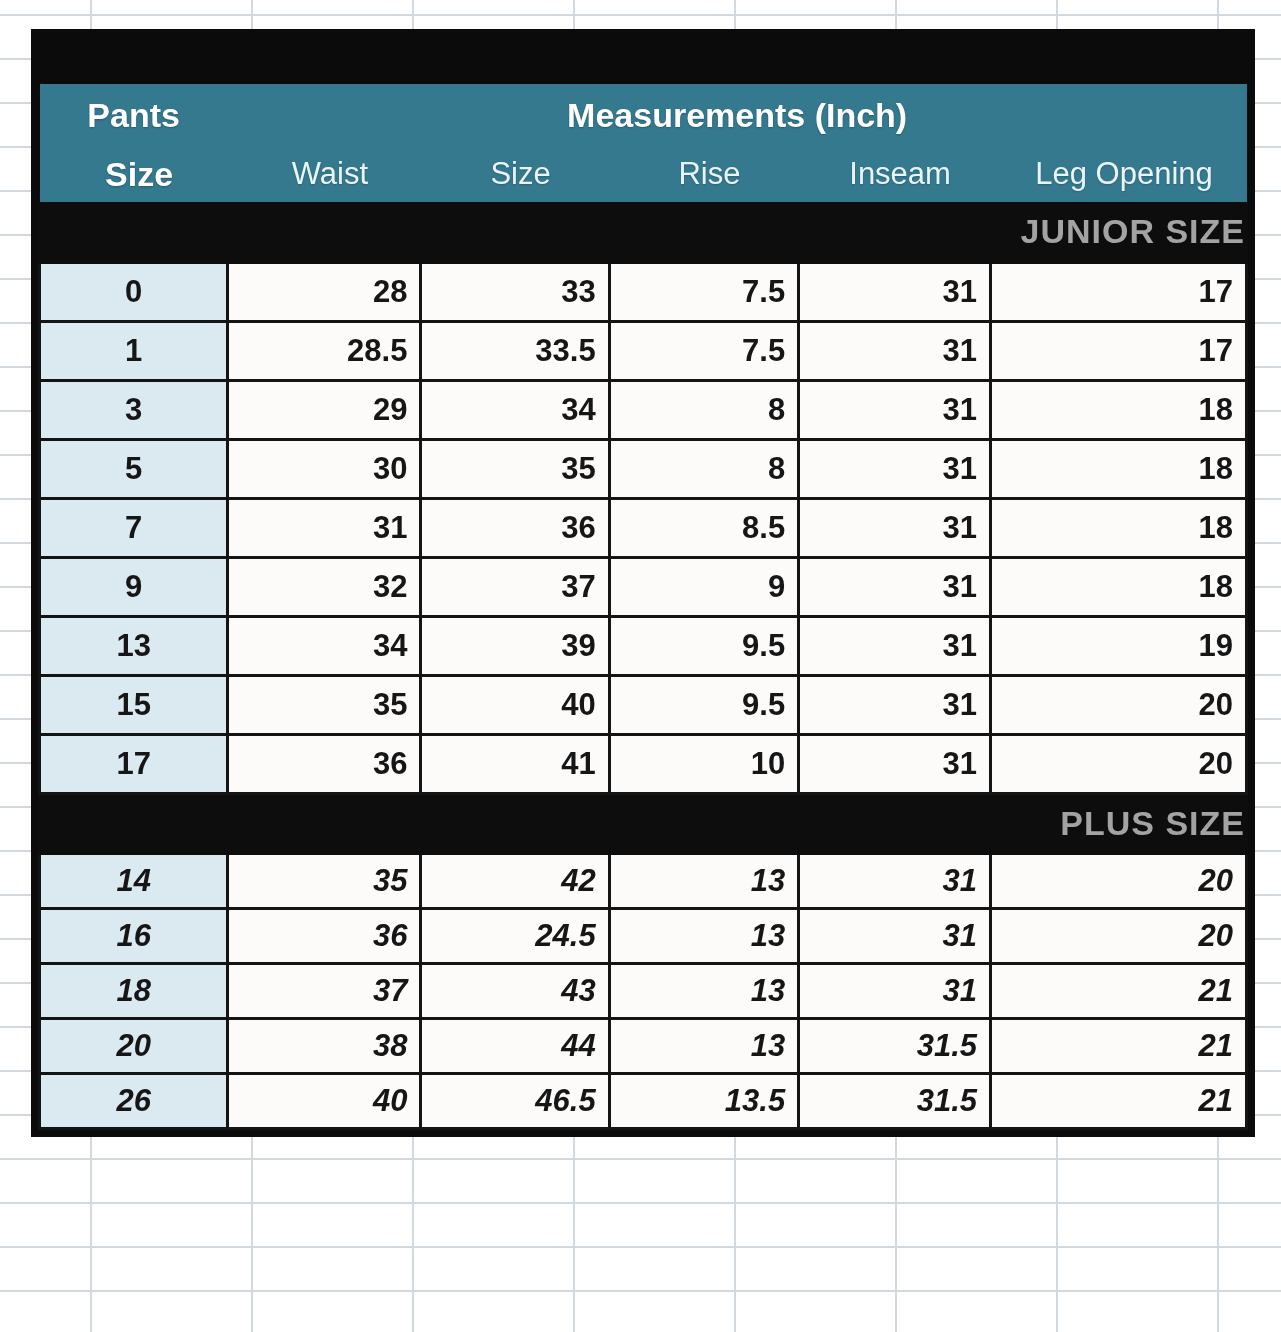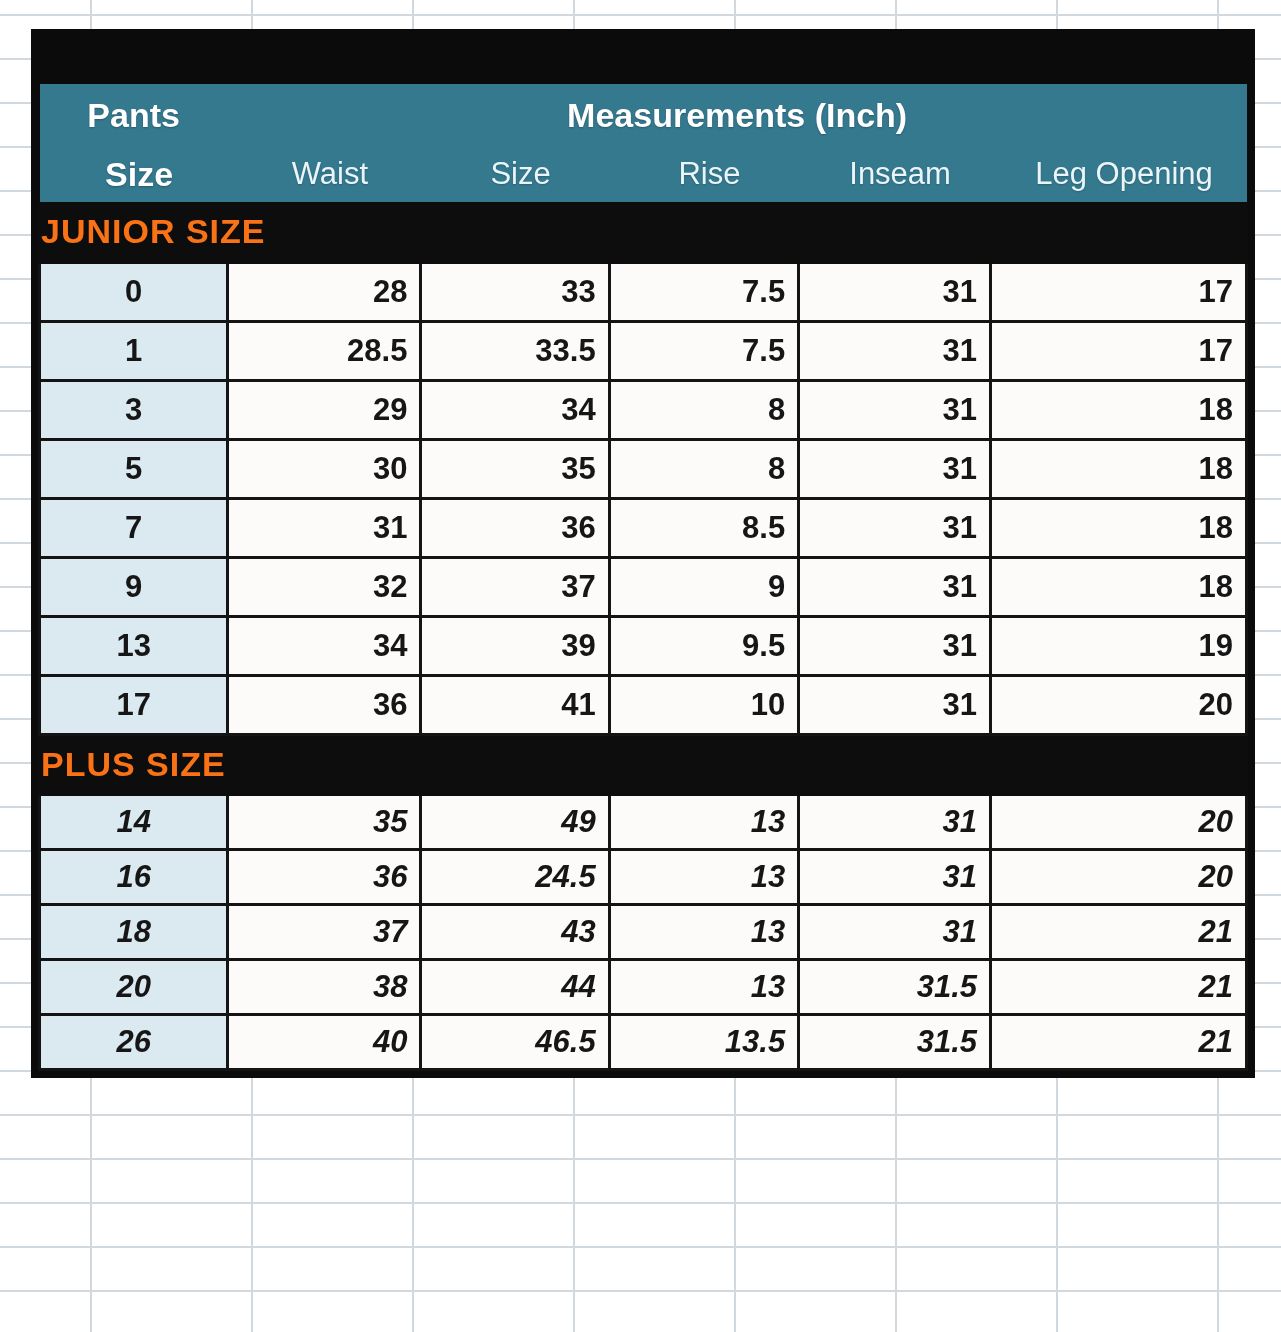--- a/index.html
+++ b/index.html
@@ -60,22 +60,22 @@
     color:var(--subheader-text);
     font-size:31px;
     font-weight:400;
     text-shadow:0 1px 2px rgba(0,0,0,.2);
   }
   
   tr.section td{
     background:var(--section-bg);
     border-color:var(--section-bg);
     height:60px;
-    text-align:left;
-    color:#f97316;
+    text-align:right;
+    color:#a3a3a3;
     font-size:34px;
     font-weight:bold;
     letter-spacing:1px;
   }
   
   tbody td{background:var(--cell-bg);color:var(--data-text);font-weight:bold;font-size:31px;}
   tr.junior td{height:59px;}
   tr.plus td{height:55px;font-style:italic;}
   td.size-cell{background:var(--size-col-bg);text-align:center;}
   td.value-cell{text-align:right;padding-right:12px;}
@@ -169,38 +169,46 @@
 
   <tr class="junior">
     <td class="size-cell">13</td>
     <td class="value-cell">34</td>
     <td class="value-cell">39</td>
     <td class="value-cell">9.5</td>
     <td class="value-cell">31</td>
     <td class="value-cell">19</td>
   </tr>
 
+  <tr class="junior">
+    <td class="size-cell">15</td>
+    <td class="value-cell">35</td>
+    <td class="value-cell">40</td>
+    <td class="value-cell">9.5</td>
+    <td class="value-cell">31</td>
+    <td class="value-cell">20</td>
+  </tr>
 
   <tr class="junior">
     <td class="size-cell">17</td>
     <td class="value-cell">36</td>
     <td class="value-cell">41</td>
     <td class="value-cell">10</td>
     <td class="value-cell">31</td>
     <td class="value-cell">20</td>
   </tr>
 
   <tr class="section">
     <td colspan="6"><span>PLUS SIZE</span></td>
   </tr>
 
   <tr class="plus">
     <td class="size-cell">14</td>
     <td class="value-cell">35</td>
-    <td class="value-cell">49</td>
+    <td class="value-cell">42</td>
     <td class="value-cell">13</td>
     <td class="value-cell">31</td>
     <td class="value-cell">20</td>
   </tr>
 
   <tr class="plus">
     <td class="size-cell">16</td>
     <td class="value-cell">36</td>
     <td class="value-cell">24.5</td>
     <td class="value-cell">13</td>

